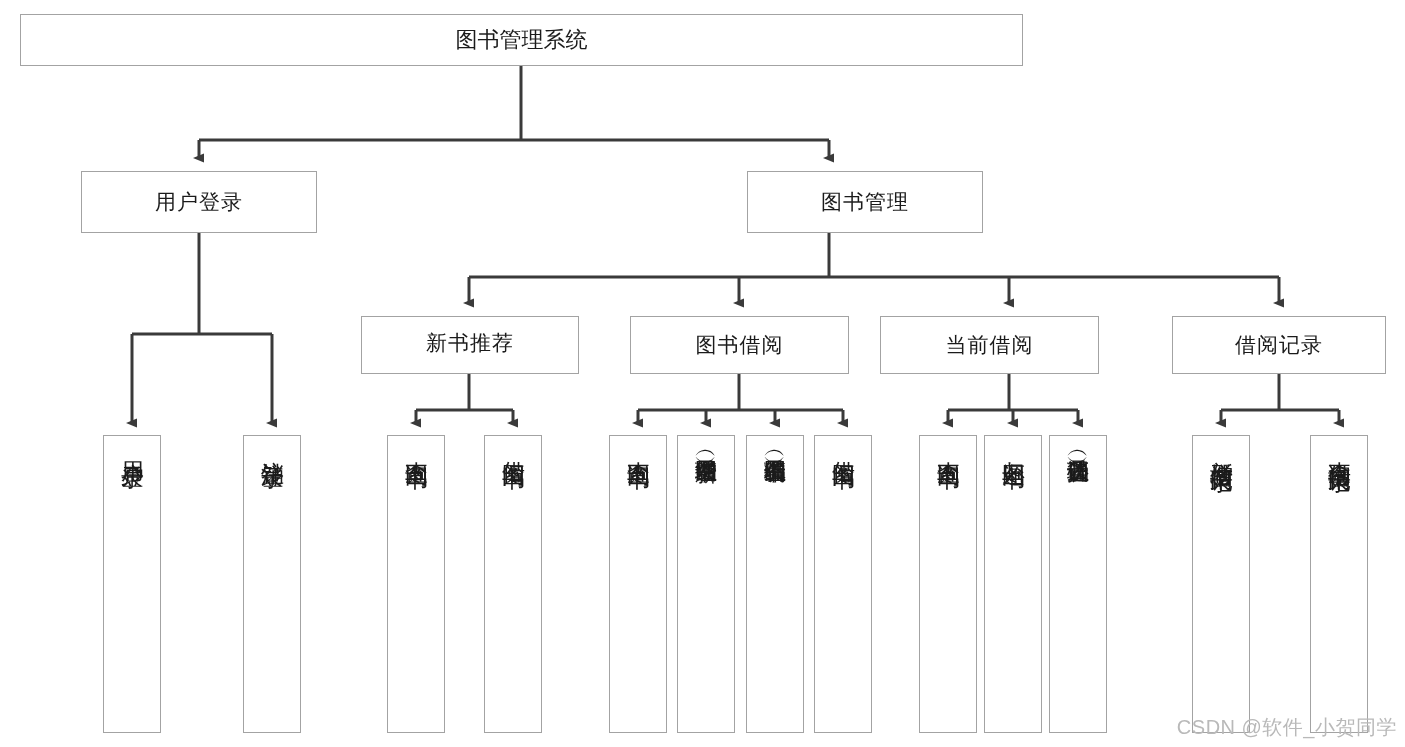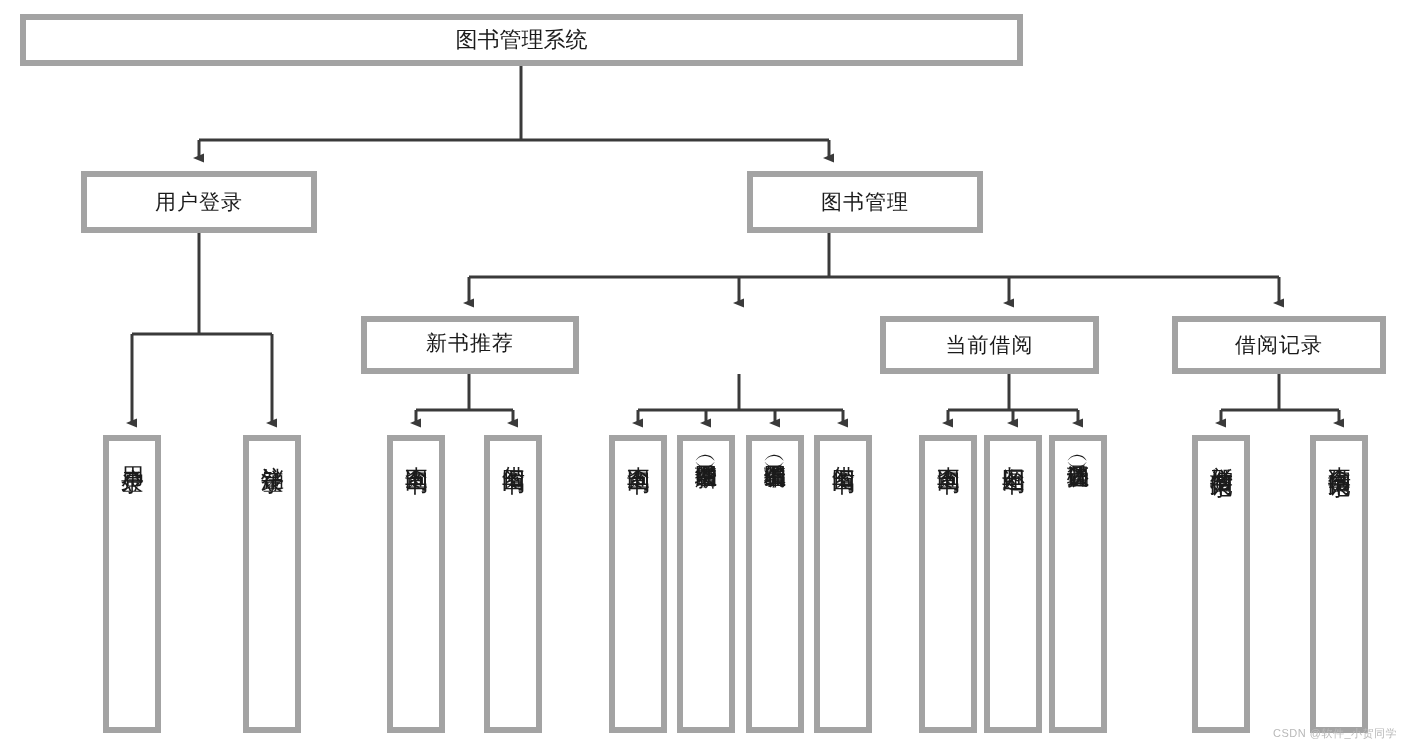--- a/index.html
+++ b/index.html
@@ -22,21 +22,21 @@
     left: 0;
     top: 0;
     width: 1405px;
     height: 747px;
     pointer-events: none;
   }
   .node {
     position: absolute;
     box-sizing: border-box;
     background: #ffffff;
-    border: 6px solid #a3a3a3;
+    border: 1px solid #a3a3a3;
     display: flex;
     align-items: center;
     justify-content: center;
     color: #1b1b1b;
   }
   .node.h {
     font-size: 21px;
     letter-spacing: 1px;
     line-height: 1.1;
   }
@@ -59,21 +59,21 @@
   }
   .vtext.tall {
     font-size: 22px;
     letter-spacing: 0px;
     line-height: 1.1;
   }
   #watermark {
     position: absolute;
     right: 8px;
     bottom: 6px;
-    font-size: 11px;
+    font-size: 20px;
     color: #b9b9b9;
     letter-spacing: 0.5px;
     white-space: nowrap;
   }
 </style>
 </head>
 <body>
 
 <div id="canvas">
 
@@ -136,20 +136,23 @@
   </div>
 
   <div class="node h" style="left:711px; top:171px; width:236px; height:62px;margin-left:36px;">
     <span>图书管理</span>
   </div>
 
   <div class="node h" style="left:361px; top:316px; width:218px; height:58px;font-family:Liberation Mono, monospace;">
     <span>新书推荐</span>
   </div>
 
+  <div class="node h" style="left:630px; top:316px; width:219px; height:58px;">
+    <span>图书借阅</span>
+  </div>
 
   <div class="node h" style="left:880px; top:316px; width:219px; height:58px;">
     <span>当前借阅</span>
   </div>
 
   <div class="node h" style="left:1172px; top:316px; width:214px; height:58px;">
     <span>借阅记录</span>
   </div>
 
   <div class="node leaf" style="left:103px; top:435px; width:58px; height:298px;">

